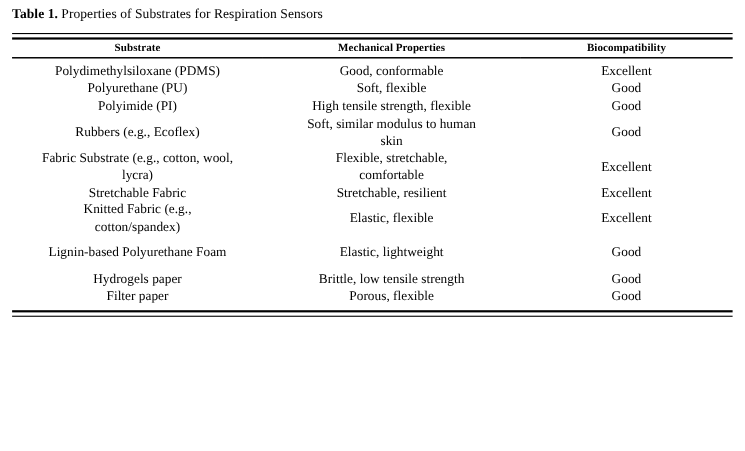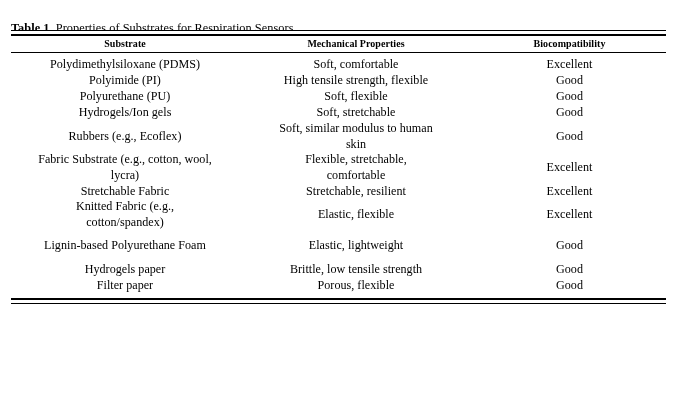--- a/index.html
+++ b/index.html
@@ -18,21 +18,21 @@
   #page {
     position: relative;
     width: 677px;
     height: 410px;
     box-sizing: border-box;
     padding: 0;
   }
   .caption {
     position: absolute;
     left: 11px;
-    top: 21px;
+    top: 5px;
     font-size: 12.3px;
     line-height: 15px;
     white-space: nowrap;
     letter-spacing: 0.05px;
   }
   .caption .cap-label {
     font-weight: bold;
   }
   .caption .cap-text {
     font-weight: normal;
@@ -117,36 +117,31 @@
       </thead>
       <tbody>
         <tr class="spacer-top">
             <td></td>
             <td></td>
             <td></td>
           </tr>
 
         <tr class="r-single">
           <td>Polydimethylsiloxane (PDMS)</td>
-          <td>Soft, comfortable</td>
+          <td>Good, conformable</td>
           <td>Excellent</td>
-        </tr>
-        <tr class="r-single">
-          <td>Polyimide (PI)</td>
-          <td>High tensile strength, flexible</td>
-          <td>Good</td>
         </tr>
         <tr class="r-single">
           <td>Polyurethane (PU)</td>
           <td>Soft, flexible</td>
           <td>Good</td>
         </tr>
         <tr class="r-single">
-          <td>Hydrogels/Ion gels</td>
-          <td>Soft, stretchable</td>
+          <td>Polyimide (PI)</td>
+          <td>High tensile strength, flexible</td>
           <td>Good</td>
         </tr>
         <tr class="r-double">
           <td>Rubbers (e.g., Ecoflex)</td>
           <td style="padding:0 38px;">Soft, similar modulus to human skin</td>
           <td>Good</td>
         </tr>
         <tr class="r-double">
           <td style="padding:0 12px;">Fabric Substrate (e.g., cotton, wool, lycra)</td>
           <td style="padding:0 38px;">Flexible, stretchable, comfortable</td>

